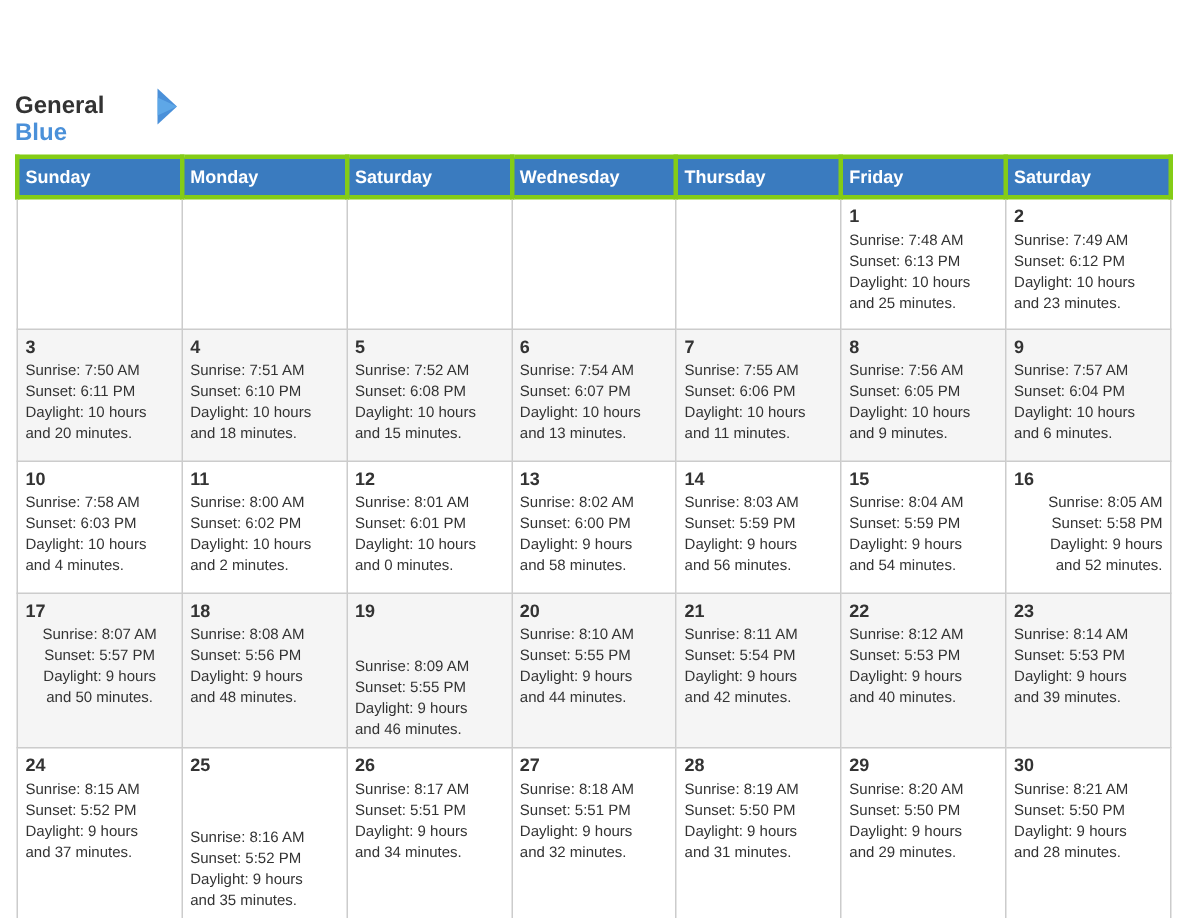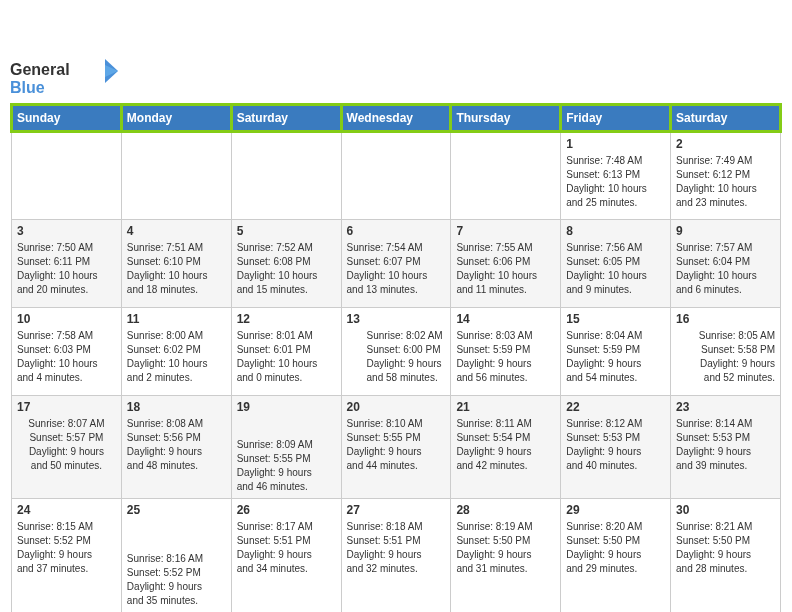--- a/index.html
+++ b/index.html
@@ -198,21 +198,21 @@
         </td>
         <td>
           <div class="day-number">12</div>
           <div class="day-info" style="white-space: pre-line;">Sunrise: 8:01 AM
 Sunset: 6:01 PM
 Daylight: 10 hours
 and 0 minutes.</div>
         </td>
         <td>
           <div class="day-number">13</div>
-          <div class="day-info" style="white-space: pre-line; margin-left: 20px;">Sunrise: 8:02 AM
+          <div class="day-info" style="white-space: pre-line;">Sunrise: 8:02 AM
 Sunset: 6:00 PM
 Daylight: 9 hours
 and 58 minutes.</div>
         </td>
         <td>
           <div class="day-number">14</div>
           <div class="day-info" style="white-space: pre-line;">Sunrise: 8:03 AM
 Sunset: 5:59 PM
 Daylight: 9 hours
 and 56 minutes.</div>

